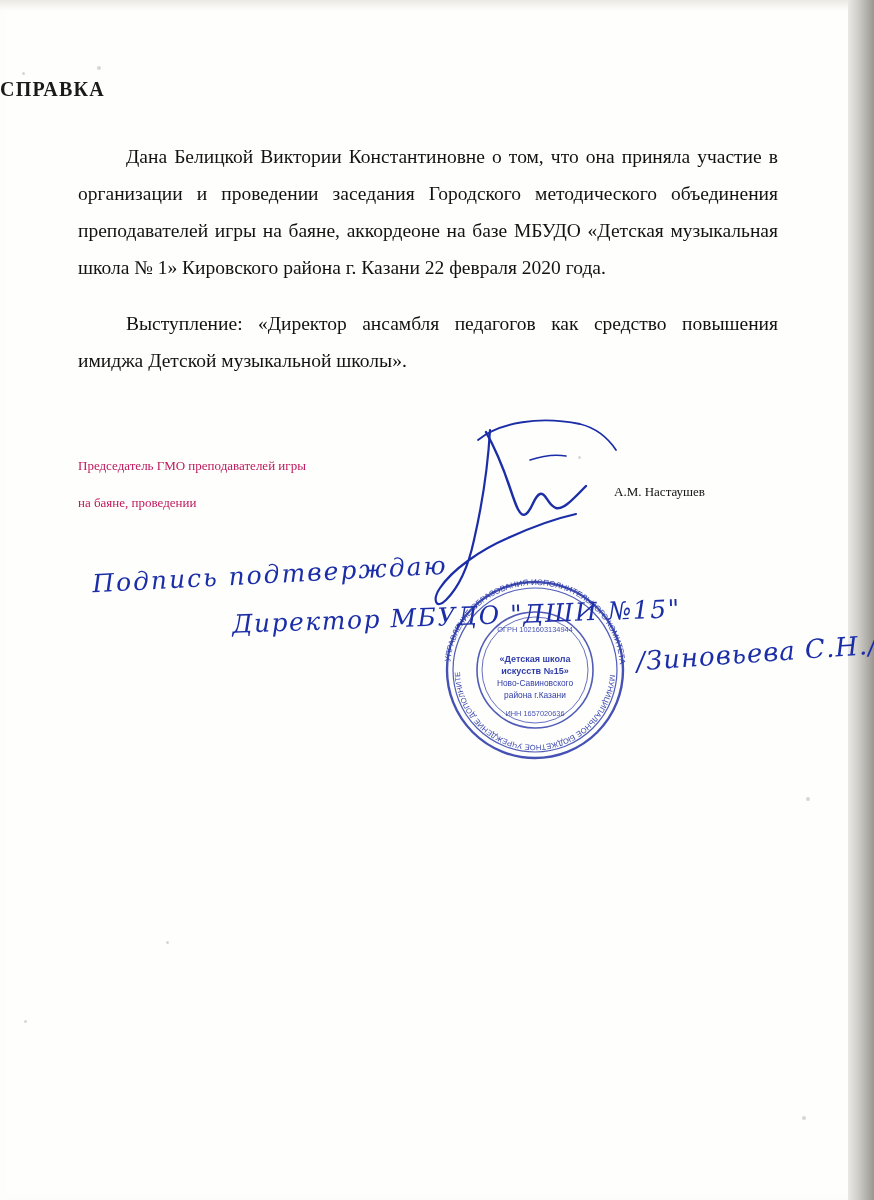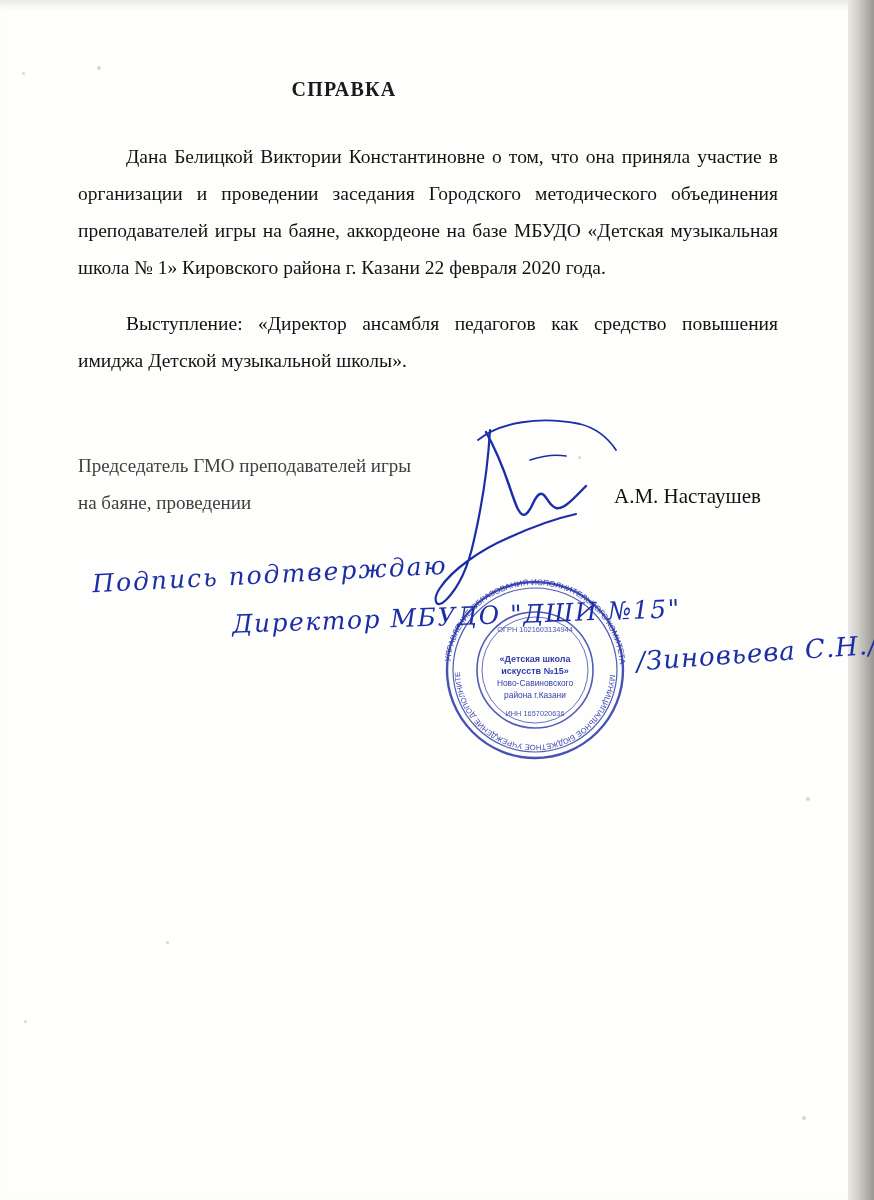--- a/index.html
+++ b/index.html
@@ -47,26 +47,25 @@
     background: #b9b6ae;
     border-radius: 50%;
     opacity: .55;
   }
 
   .doc-title {
     position: absolute;
     top: 78px;
     left: 0;
     width: 672px;
-    text-align: center;
+    text-align: left;
     font-size: 20px;
     font-weight: bold;
     letter-spacing: 1.2px;
     color: #1a1a1a;
-    padding-left: 8px;
   }
 
   .body-block {
     position: absolute;
     left: 78px;
     width: 700px;
     font-size: 19.5px;
     line-height: 37px;
     color: #121212;
     text-align: justify;
@@ -76,29 +75,29 @@
     margin: 0;
     text-indent: 48px;
   }
   #para-1 { top: 138px; }
   #para-2 { top: 305px; }
 
   .sign-left {
     position: absolute;
     left: 78px;
     top: 447px;
-    font-size: 19px;
+    font-size: 13px;
     line-height: 37px;
-    color: #404040;
+    color: #be185d;
   }
   .sign-right {
     position: absolute;
     left: 614px;
     top: 484px;
-    font-size: 21px;
+    font-size: 13px;
     color: #121212;
   }
 
   
   .ink {
     position: absolute;
     color: #1b2ea8;
     font-family: "DejaVu Serif", serif;
     font-style: italic;
     white-space: nowrap;

